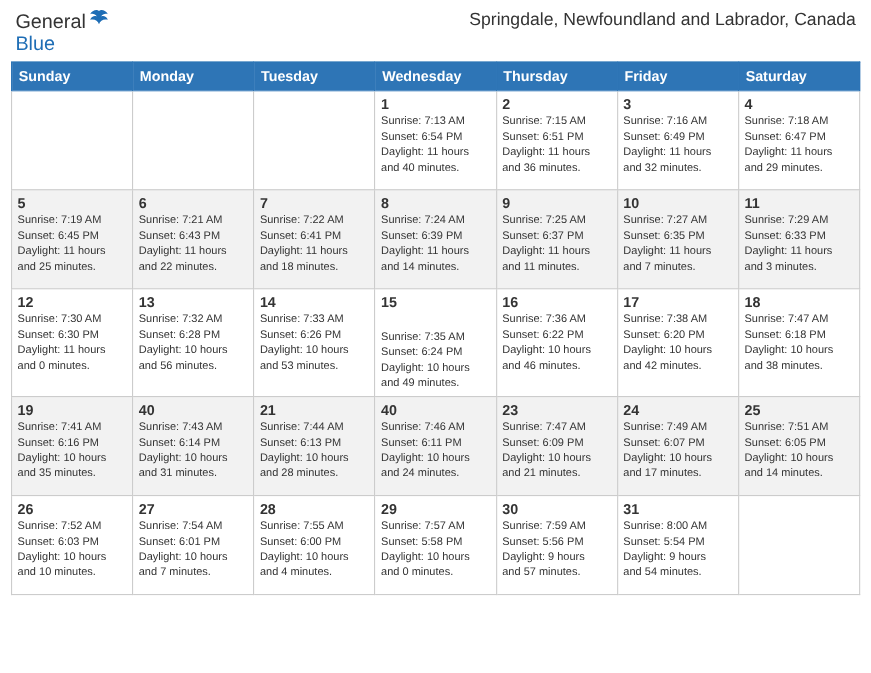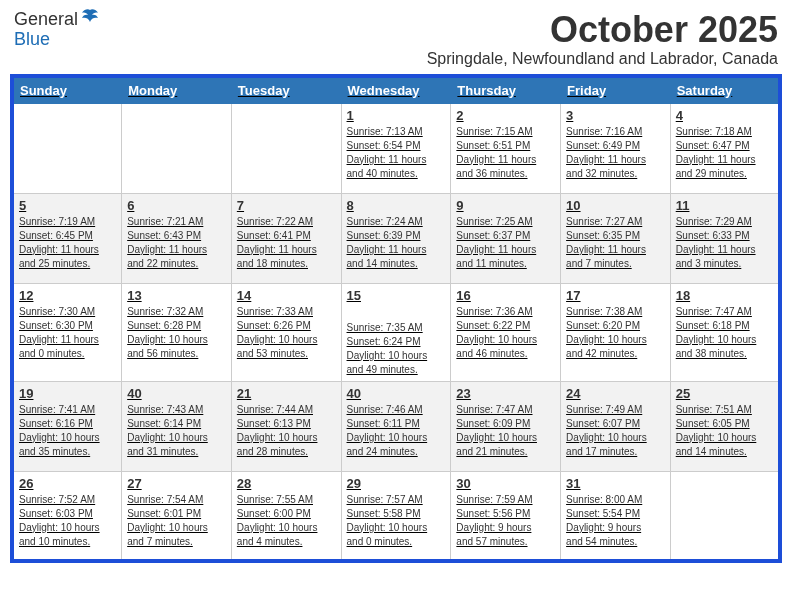--- a/index.html
+++ b/index.html
@@ -38,22 +38,21 @@
       color: #333;
       line-height: 1.1;
     }
     .location-title {
       font-size: 16px;
       color: #333;
     }
     .calendar {
       width: 100%;
       border-collapse: collapse;
-      border: 4px solid #1d4ed8;
-      text-decoration: underline;
+      border: 1px solid #1d4ed8;
     }
     .calendar th {
       background-color: #2e75b6;
       color: #fff;
       text-align: left;
       padding: 5px 6px;
       font-size: 13px;
       border: 1px solid #2e75b6;
     }
     .calendar td {
@@ -92,21 +91,20 @@
   <div class="logo">
     <div style="display:flex; align-items:center; gap:2px;">
       <span class="logo-text logo-general">General</span>
       <svg width="20" height="20" viewBox="0 0 20 20" style="margin-top:-4px">
         <path d="M10 2 C12 0, 17 2, 18 5 C16 4, 13 5, 12 7 C14 6, 17 7, 18 10 C15 9, 11 10, 10 14 C9 10, 5 9, 2 10 C3 7, 6 6, 8 7 C7 5, 4 4, 2 5 C3 2, 8 0, 10 2Z" fill="#1e6db5"></path>
       </svg>
     </div>
     <span class="logo-text logo-blue">Blue</span>
   </div>
   <div class="title-block">
-    <div class="month-title">October 2025</div>
     <div class="location-title">Springdale, Newfoundland and Labrador, Canada</div>
   </div>
 </div>
 
 <table class="calendar">
   <thead>
     <tr>
     <th>Sunday</th>
         <th>Monday</th>
         <th>Tuesday</th>

